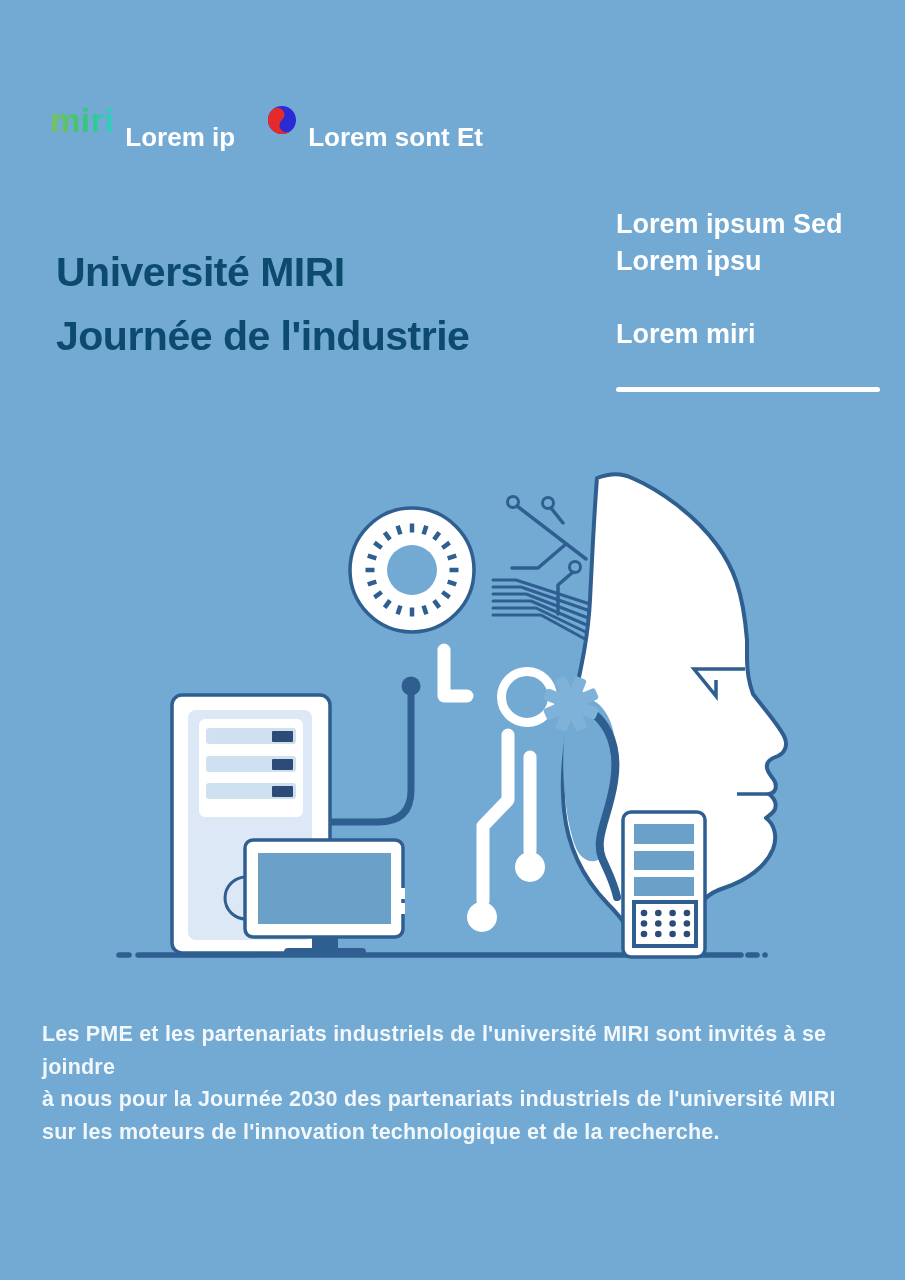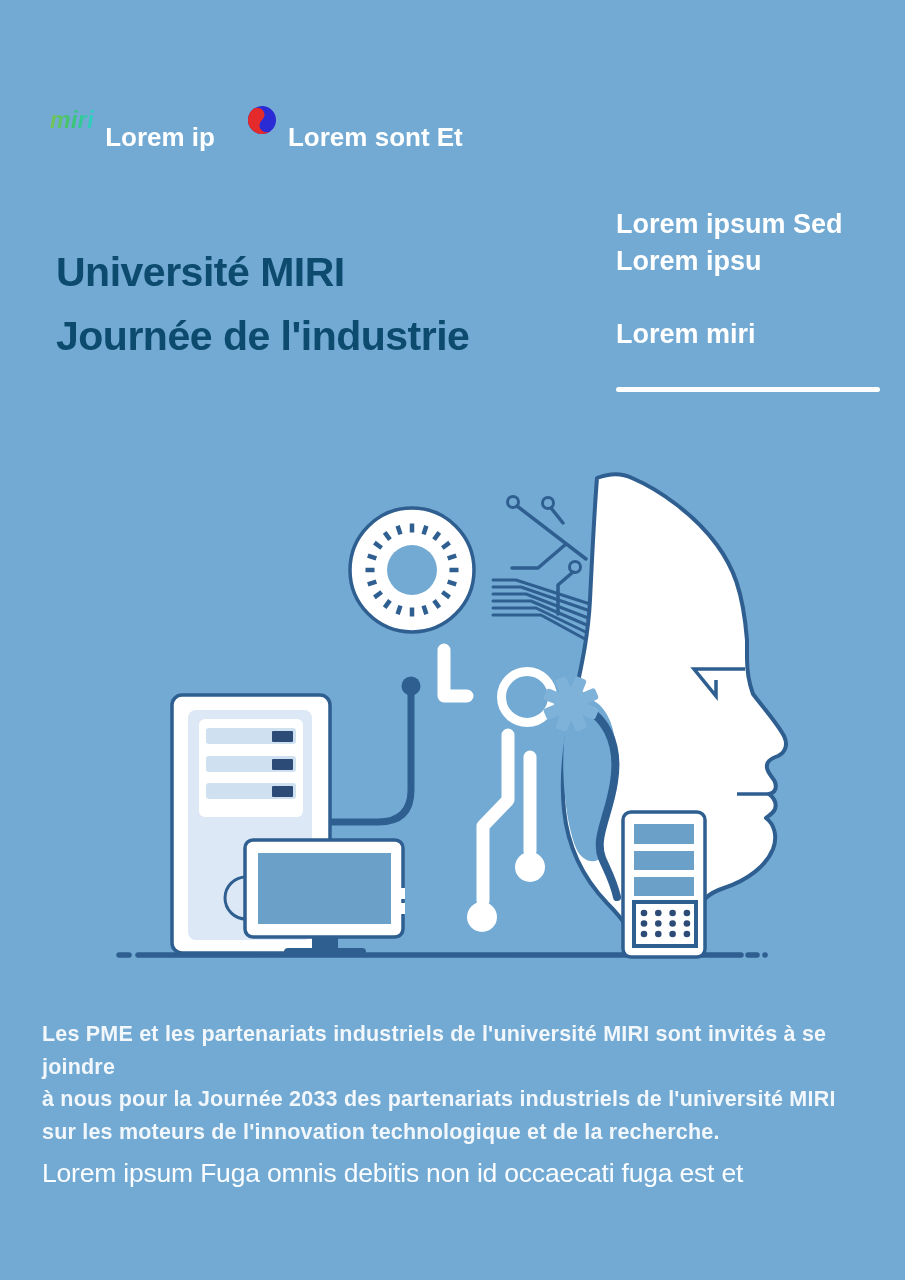--- a/index.html
+++ b/index.html
@@ -5,23 +5,23 @@
   html,body{margin:0;padding:0;}
   body{font-family:"Liberation Sans", sans-serif;background:#4d7fa8;}
   .poster{
     position:relative;width:905px;height:1280px;overflow:hidden;
     background:var(--bg,#72aad3);
   }
   
   .logo-row{position:absolute;left:50px;top:90px;display:flex;align-items:center;gap:32px;}
   .brand{display:flex;align-items:center;gap:11px;}
   .miri-logo{
-    font-size:23px;font-weight:700;letter-spacing:.5px;line-height:1;
+    font-size:34px;font-weight:700;letter-spacing:.5px;line-height:1;
     background:linear-gradient(90deg,var(--miri1,#7bc457),var(--miri2,#3ac56f),var(--miri3,#2bd0c9));
-    -webkit-background-clip:text;background-clip:text;color:transparent;font-style:italic;
+    -webkit-background-clip:text;background-clip:text;color:transparent;
   }
   .brand-label{font-size:26px;font-weight:700;color:#fff;line-height:1;margin-top:34px;}
   .taegeuk{width:30px;height:30px;display:block;}
   
   .hero-title{position:absolute;left:56px;top:240px;margin:0;color:#0c4a6e;
     font-size:41px;font-weight:700;line-height:64px;letter-spacing:-0.5px;}
   .hero-title span{display:block;}
   .aside{position:absolute;left:588px;top:206px;width:267px;color:#fff;margin-left:28px;}
   .aside-line{display:block;font-size:27px;font-weight:700;line-height:37px;}
   .aside-line.third{margin-top:36px;}
@@ -228,19 +228,18 @@
           <circle cx="644" cy="934" r="3.3" fill="#2c4b77"></circle>
           <circle cx="658.3" cy="934" r="3.3" fill="#2c4b77"></circle>
           <circle cx="672.6" cy="934" r="3.3" fill="#2c4b77"></circle>
           <circle cx="686.9" cy="934" r="3.3" fill="#2c4b77"></circle>
         </g>
     </g>
   </svg>
 
   <div class="para">
     <div>Les PME et les partenariats industriels de l'université MIRI sont invités à se joindre</div>
-    <div>à nous pour la Journée 2033 des partenariats industriels de l'université MIRI</div>
+    <div>à nous pour la Journée 2030 des partenariats industriels de l'université MIRI</div>
     <div>sur les moteurs de l'innovation technologique et de la recherche.</div>
   </div>
 
-  <div class="closing">Lorem ipsum Fuga omnis debitis non id occaecati fuga est et</div>
 
 </div>
 
 </body></html>

